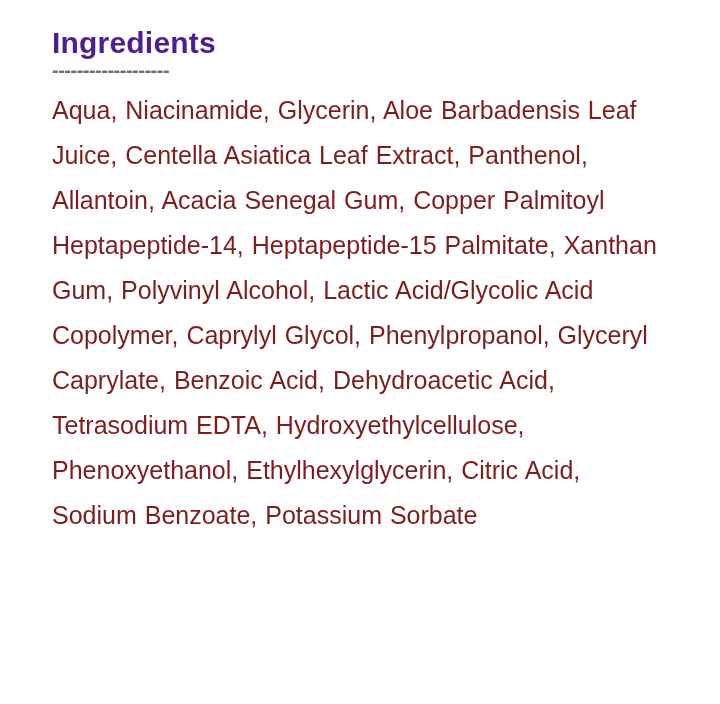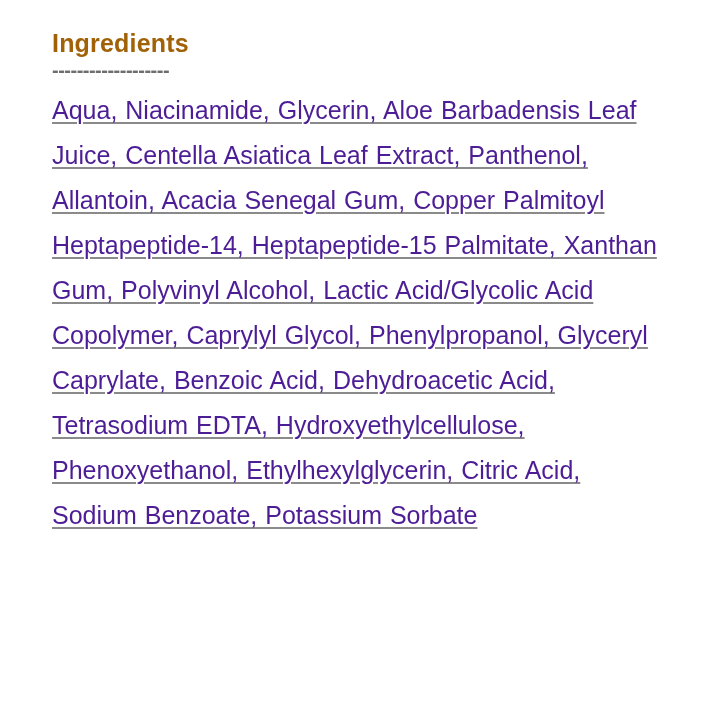--- a/index.html
+++ b/index.html
@@ -14,43 +14,42 @@
     overflow: hidden;
   }
   .page {
     box-sizing: border-box;
     width: 720px;
     height: 704px;
     padding: 28px 48px 0 52px;
     background: #ffffff;
   }
   .title {
-    font-size: 25px;
+    font-size: 30px;
     line-height: 30px;
     font-weight: bold;
-    color: #a16207;
+    color: #4c1d95;
     letter-spacing: 0.2px;
     margin: 0 0 2px 0;
   }
   .divider {
     font-size: 20px;
     line-height: 20px;
     color: #6e6e6e;
     letter-spacing: -0.5px;
     font-weight: bold;
     white-space: nowrap;
     overflow: hidden;
     width: 190px;
     margin: 0 0 8px 0;
   }
   .ingredients {
     font-size: 25px;
     line-height: 45px;
-    color: #4c1d95;
-    text-decoration: underline;
+    color: #7f1d1d;
     text-decoration-color: #8a8a8a;
     text-decoration-thickness: 1.5px;
     text-underline-offset: 3px;
     word-spacing: 1px;
     max-width: 625px;
   }
 </style>
 </head>
 <body>
 

